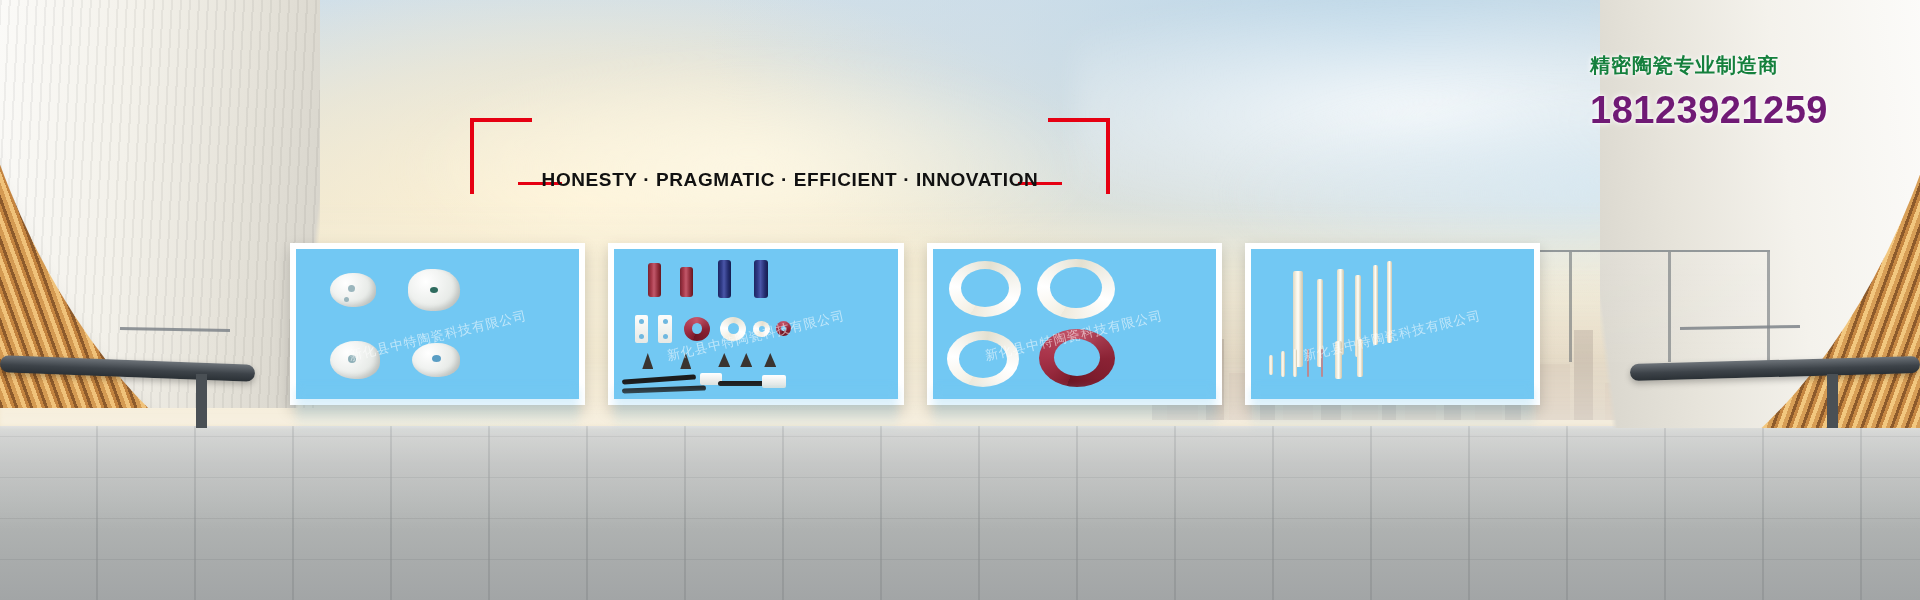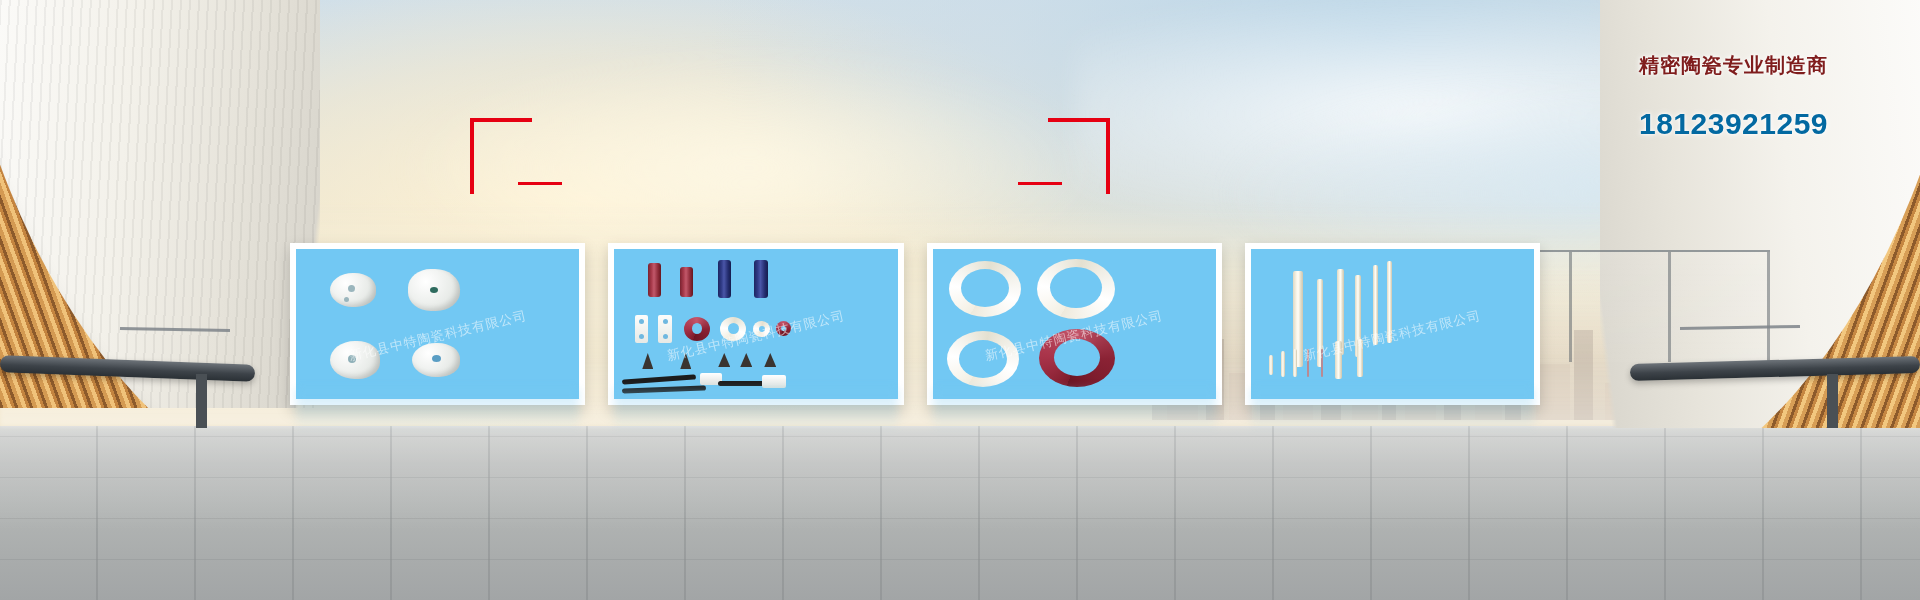--- a/index.html
+++ b/index.html
@@ -111,25 +111,25 @@
     text-shadow:0 0 4px #fff,0 0 7px #fff,1px 1px 0 #fff,-1px -1px 0 #fff;
     white-space:nowrap;}
   .enBar{position:absolute;left:48px;top:86px;width:44px;height:3px;background:#e60012;}
   .enBarR{position:absolute;right:48px;top:86px;width:44px;height:3px;background:#e60012;}
   .enTitle{position:absolute;left:0;right:0;top:73px;text-align:center;
     font-size:19px;font-weight:700;color:#111;letter-spacing:.6px;white-space:nowrap;}
 
   
   .contact{position:absolute;right:92px;top:52px;text-align:left;}
   .ctTag{font-family:"DejaVu Sans","Liberation Sans",sans-serif;
-    font-size:20px;font-weight:700;color:#7f1d1d;letter-spacing:1px;
+    font-size:20px;font-weight:700;color:#15803d;letter-spacing:1px;
     text-shadow:0 0 3px #fff,0 0 6px #fff;white-space:nowrap;}
   .ctLine{margin-top:18px;font-size:20px;font-weight:700;color:#e8120f;
     text-shadow:0 0 3px #fff,0 0 6px #fff;white-space:nowrap;}
-  .ctPhone{margin-top:28px;font-size:30px;font-weight:700;color:#0369a1;
+  .ctPhone{margin-top:10px;font-size:38px;font-weight:700;color:#701a75;
     letter-spacing:.5px;text-shadow:0 0 3px #fff,0 0 7px #fff;white-space:nowrap;}
 
   
   .panels{position:absolute;left:290px;top:243px;width:1250px;height:162px;
     display:flex;gap:23px;}
   .panel{position:relative;flex:1;background:#fff;padding:6px;
     box-shadow:0 6px 14px rgba(0,0,0,.18);}
   .panelInner{position:relative;width:100%;height:100%;background:#72c8f3;overflow:hidden;}
   .wm{position:absolute;left:50%;top:58%;transform:translate(-50%,-50%) rotate(-13deg);
     font-size:13px;color:rgba(255,255,255,.55);white-space:nowrap;
@@ -224,20 +224,21 @@
     <div class="railThin"></div>
     <div class="railBar"></div>
     <div class="railPost"></div>
   </div>
 
   <div class="headline">
     <div class="bracketTL"></div>
     <div class="bracketTR"></div>
     <div class="enBar"></div>
     <div class="enBarR"></div>
+    <div class="enTitle">HONESTY · PRAGMATIC · EFFICIENT · INNOVATION</div>
   </div>
 
   <div class="contact">
     <div class="ctTag">精密陶瓷专业制造商</div>
     <div class="ctPhone">18123921259</div>
   </div>
 
   <div class="panels">
 
     <div class="panel">

